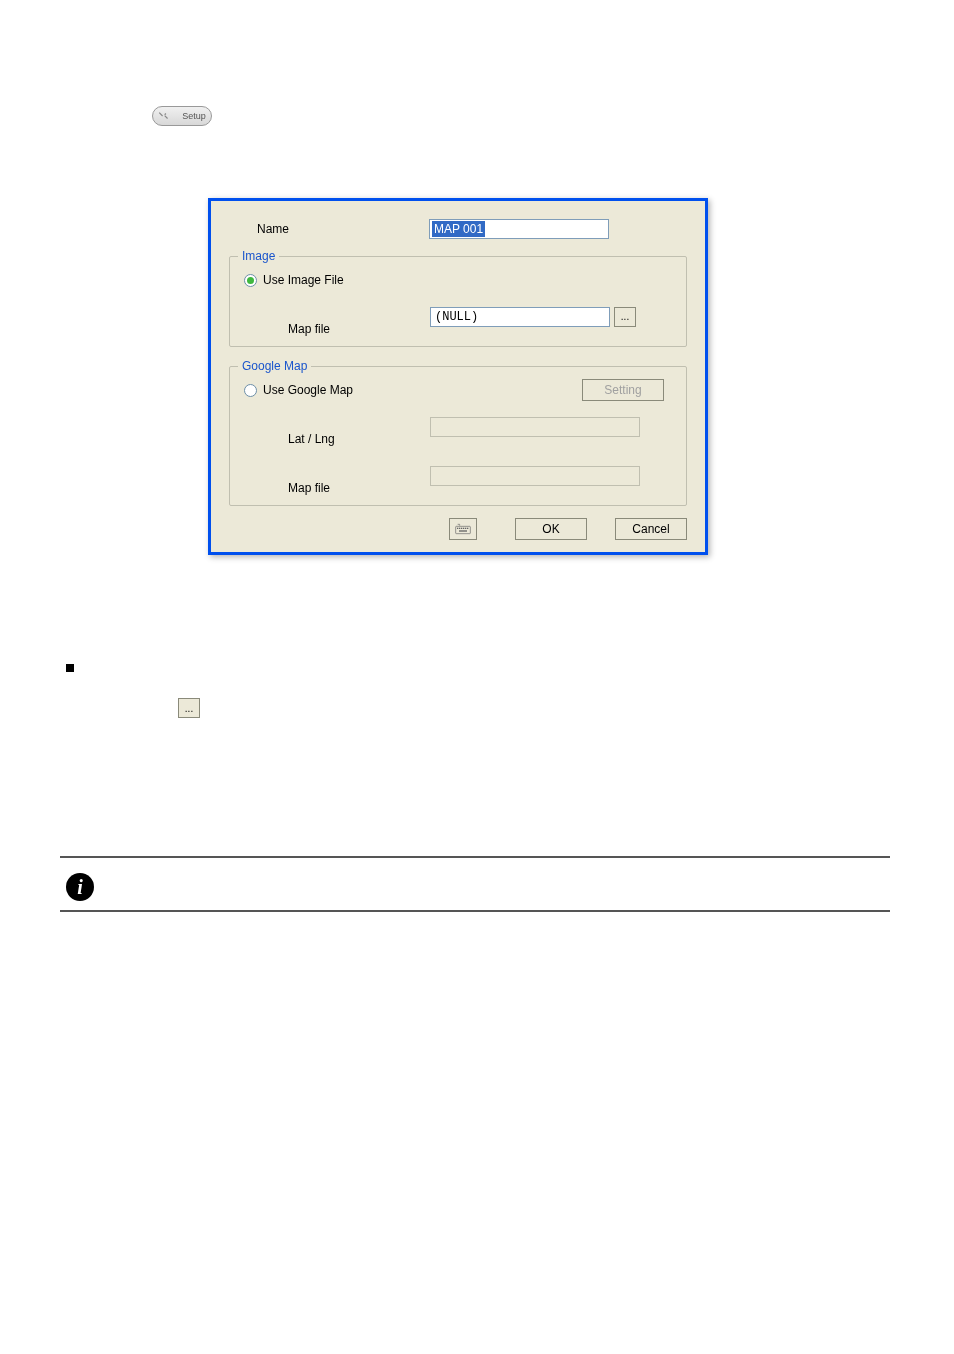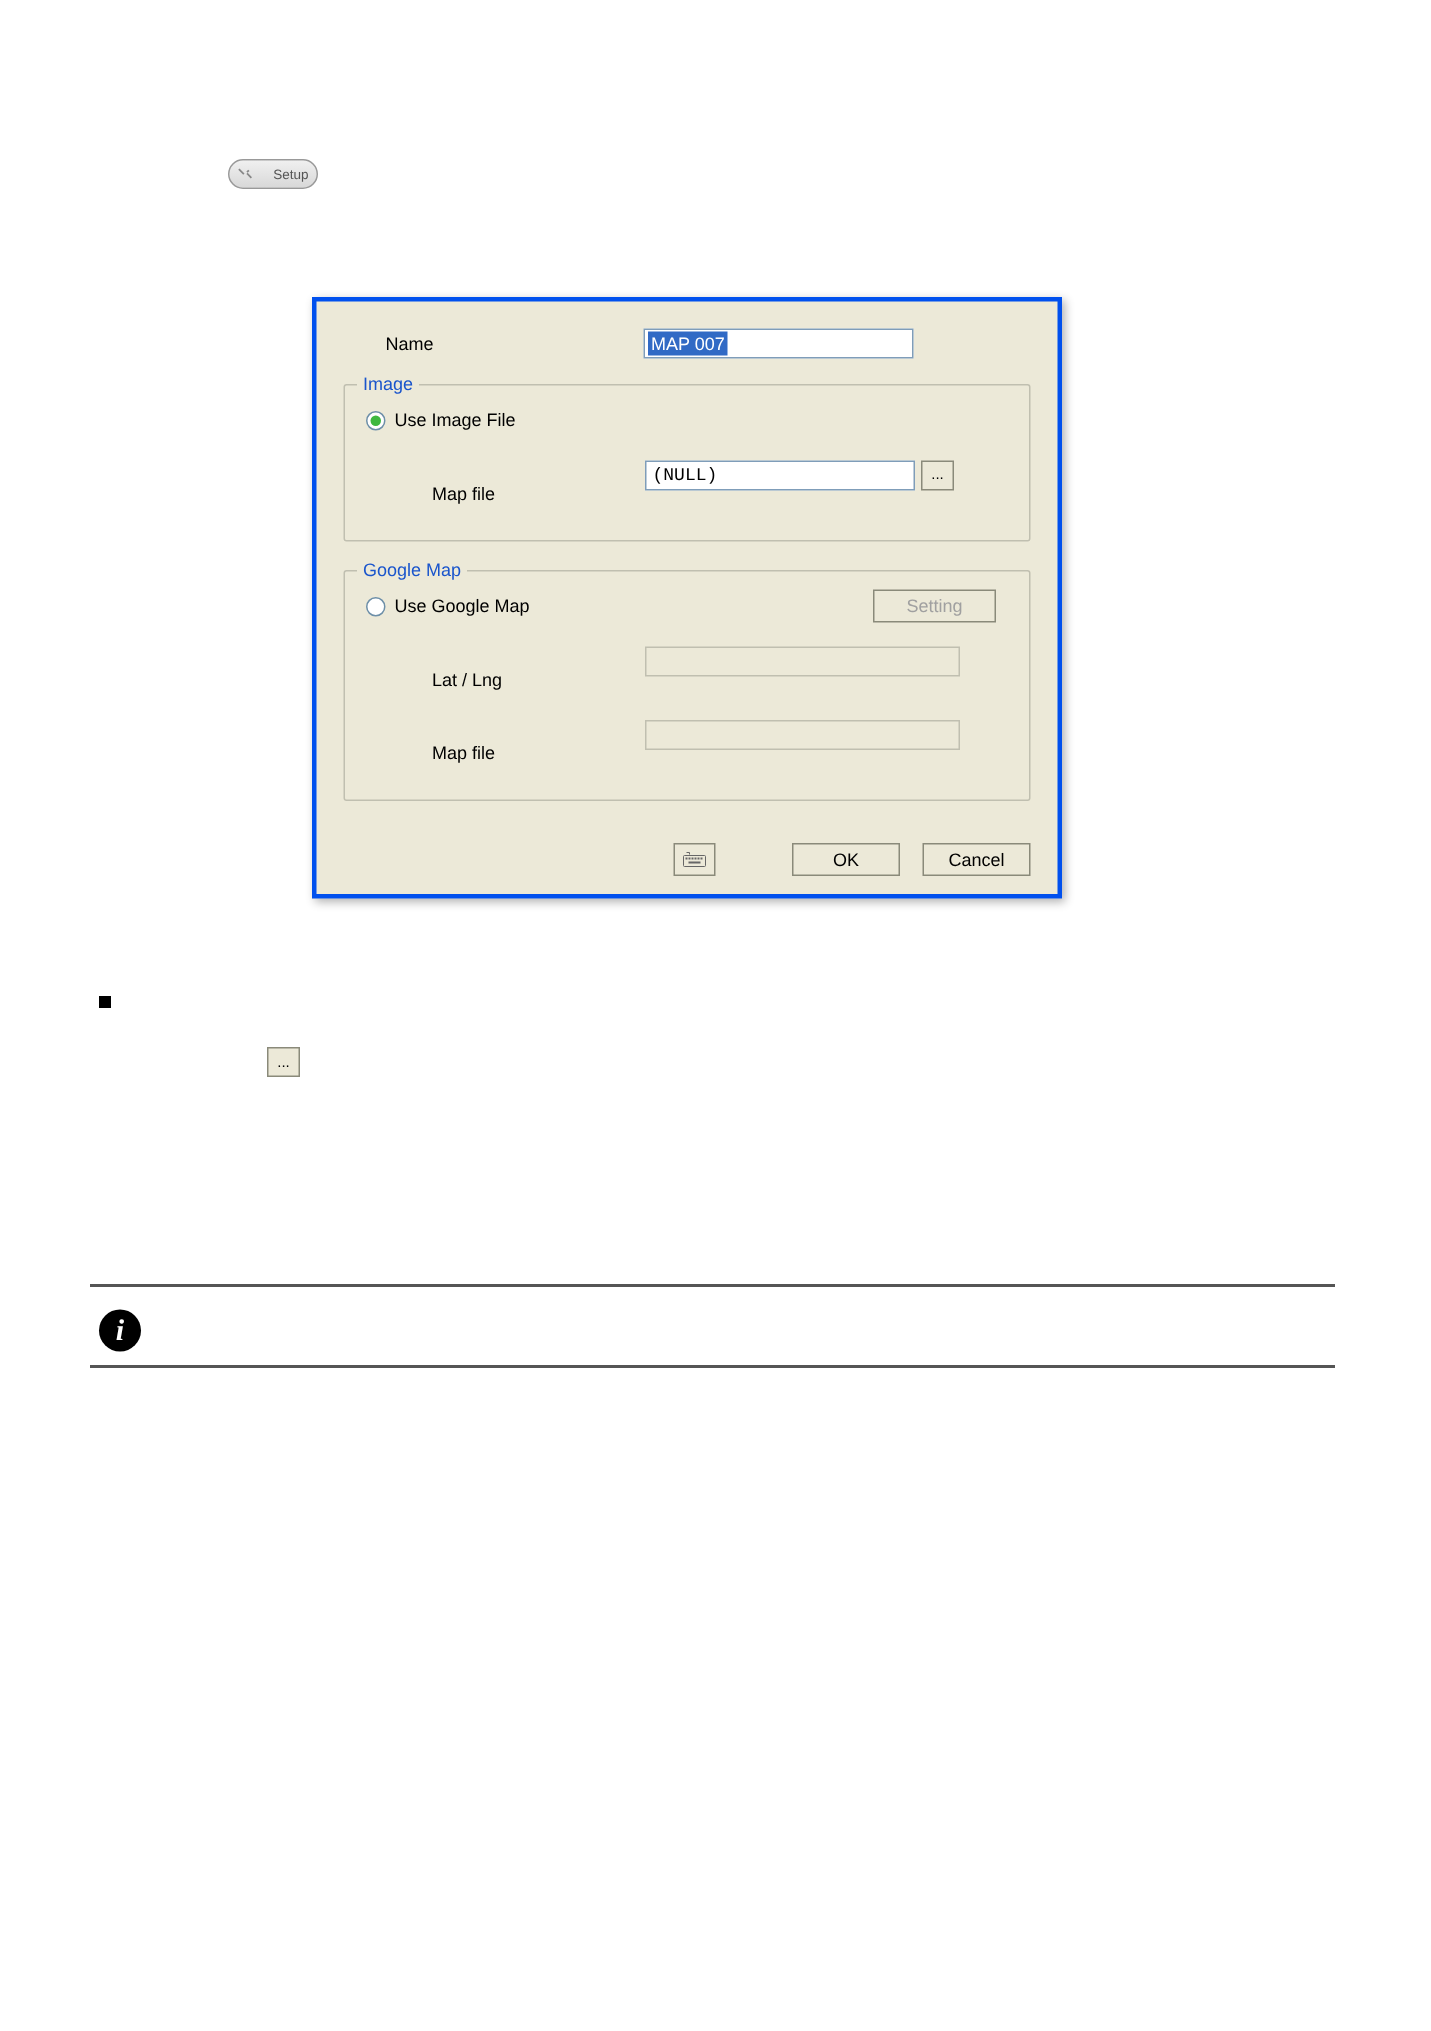--- a/index.html
+++ b/index.html
@@ -83,21 +83,21 @@
     .row .lbl-indent {
       width: 200px;
       padding-left: 50px;
       margin-top: 25px;
     }
     .row .ctrl { flex: 1; display: flex; gap: 4px; align-items: center; }
     
     fieldset {
       border: 1px solid #c0bfb0;
       border-radius: 2px;
-      padding: 10px 8px 14px 8px;
+      padding: 10px 8px 0 8px;
       margin-bottom: 12px;
       position: relative;
     }
     fieldset legend {
       color: #1a55cc;
       padding: 0 4px;
       font-size: 12px;
     }
     
     .radio-row {
@@ -178,22 +178,22 @@
       border: 1px solid #c0bfb0;
       background: #ece9d8;
       width: 210px;
       padding: 2px 4px;
       font-size: 12px;
     }
     
     .dialog-footer {
       display: flex;
       justify-content: flex-end;
-      gap: 15px;
-      margin-top: 28px;
+      gap: 28px;
+      margin-top: 12px;
       align-items: center;
     }
     .kbd-btn {
       width: 28px;
       height: 22px;
       border: 1px solid #8a8a7a;
       background: #ece9d8;
       display: inline-flex;
       align-items: center;
       justify-content: center;
@@ -276,21 +276,21 @@
   <span>Setup</span>
 </div>
 
 <div class="dialog">
   <div class="dialog-body">
 
     <div class="row">
       <div class="lbl">Name</div>
       <div class="ctrl">
         <div class="name-highlight">
-          <span>MAP 007</span>
+          <span>MAP 001</span>
         </div>
       </div>
     </div>
 
     <fieldset>
       <legend>Image</legend>
       <div class="radio-row">
         <span class="radio checked"></span>
         <span>Use Image File</span>
       </div>

